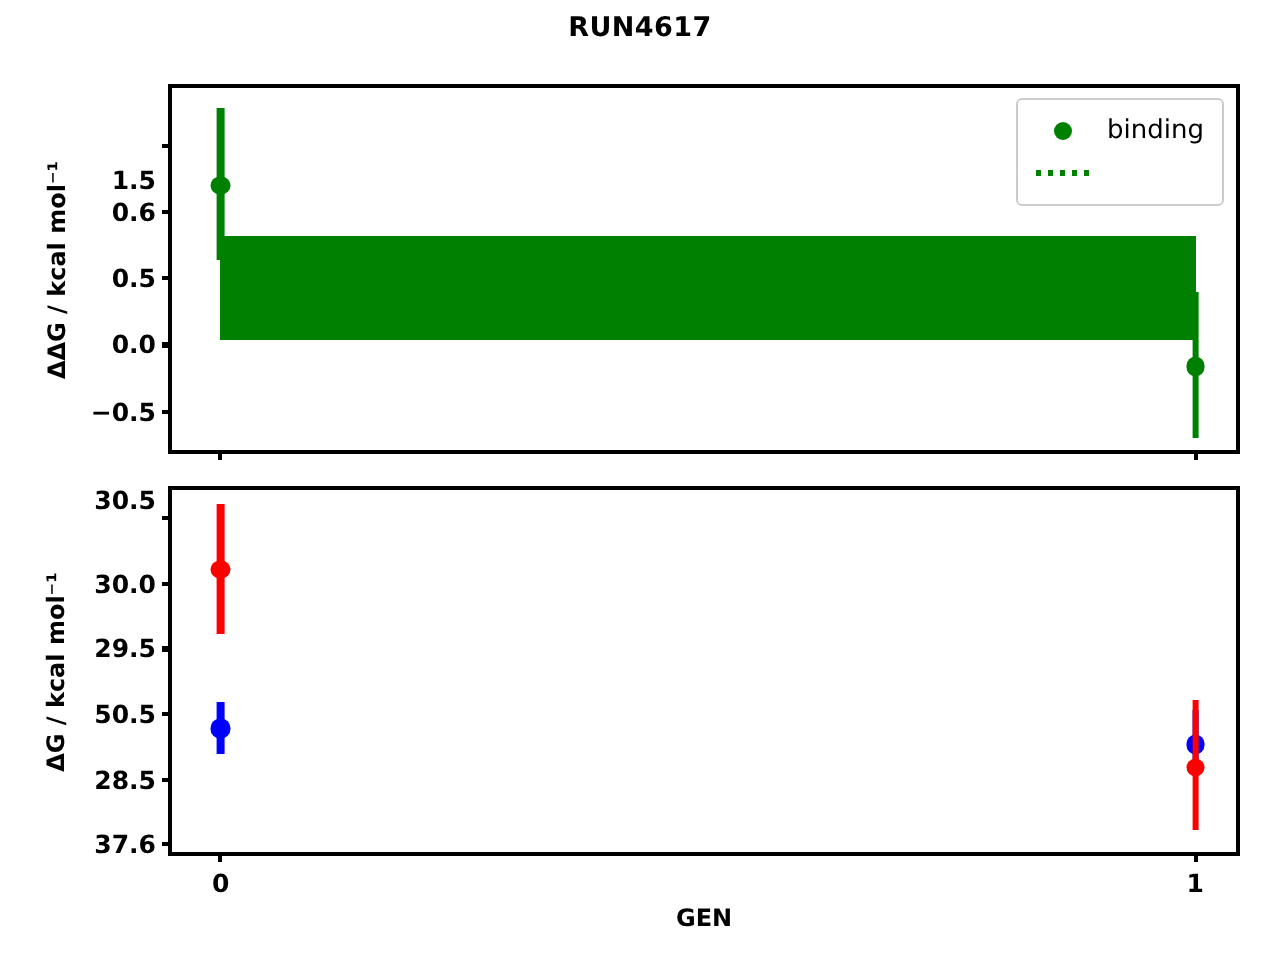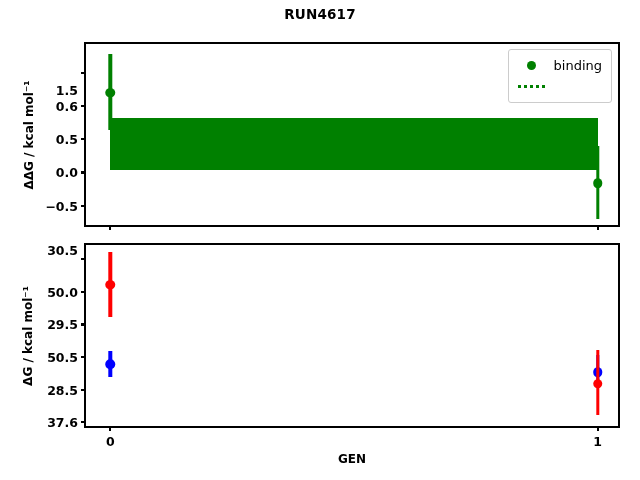--- a/index.html
+++ b/index.html
@@ -232,21 +232,21 @@
         <div class="marker" style="left: 511.636px; top: 127.025px; background: rgb(0, 0, 255);"></div>
         <div class="errbar" style="left: 24.3636px; top: 6.51408px; height: 65.7923px; background: rgb(255, 0, 0);"></div>
         <div class="marker" style="left: 24.3636px; top: 39.7359px; background: rgb(255, 0, 0);"></div>
         <div class="errbar" style="left: 511.636px; top: 104.877px; height: 65.1408px; background: rgb(255, 0, 0);"></div>
         <div class="marker" style="left: 511.636px; top: 138.75px; background: rgb(255, 0, 0);"></div>
       </div>
     <div id="bottom-ticks">
         <div class="ytick-mark" style="top: 13.231px;"></div>
         <div class="ytick-label" style="top: 5px;">30.5</div>
         <div class="ytick-mark" style="top: 45.8014px;"></div>
-        <div class="ytick-label" style="top: 46.9014px;">50.0</div>
+        <div class="ytick-label" style="top: 46.9014px;">30.0</div>
         <div class="ytick-mark" style="top: 78.3718px;"></div>
         <div class="ytick-label" style="top: 79.4718px;">29.5</div>
         <div class="ytick-mark" style="top: 110.942px;"></div>
         <div class="ytick-label" style="top: 112.042px;">50.5</div>
         <div class="ytick-mark" style="top: 143.513px;"></div>
         <div class="ytick-label" style="top: 144.613px;">28.5</div>
         <div class="ytick-mark" style="top: 176.083px;"></div>
         <div class="ytick-label" style="top: 177.183px;">37.6</div>
         <div class="xtick-mark" style="left: 23.2636px;"></div>
         <div class="xtick-label" style="left: 24.3636px;">0</div>

